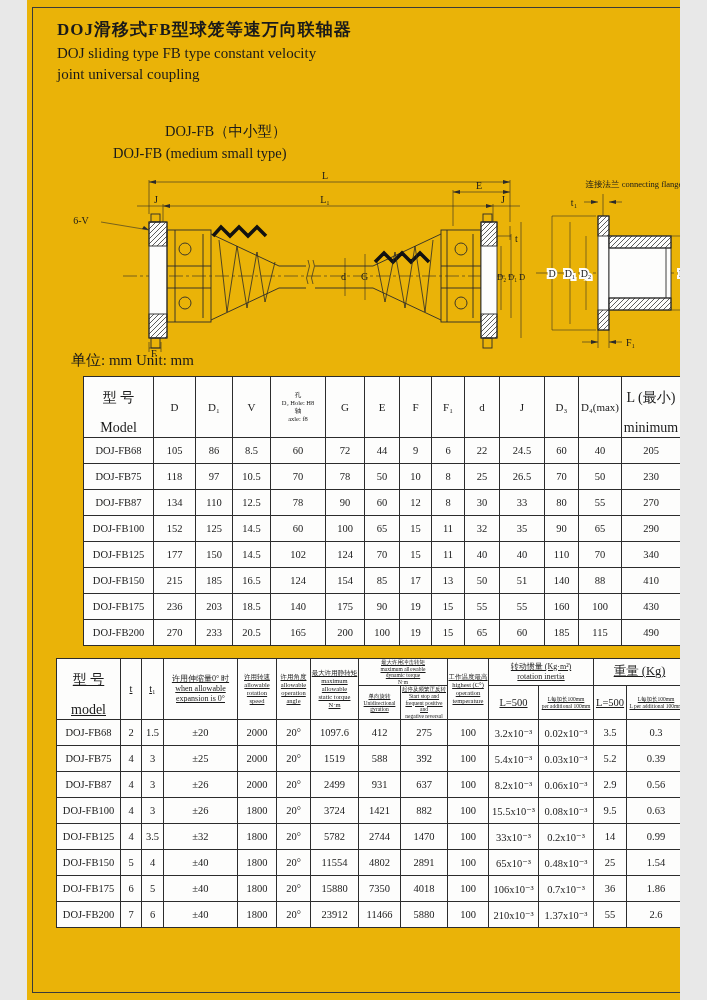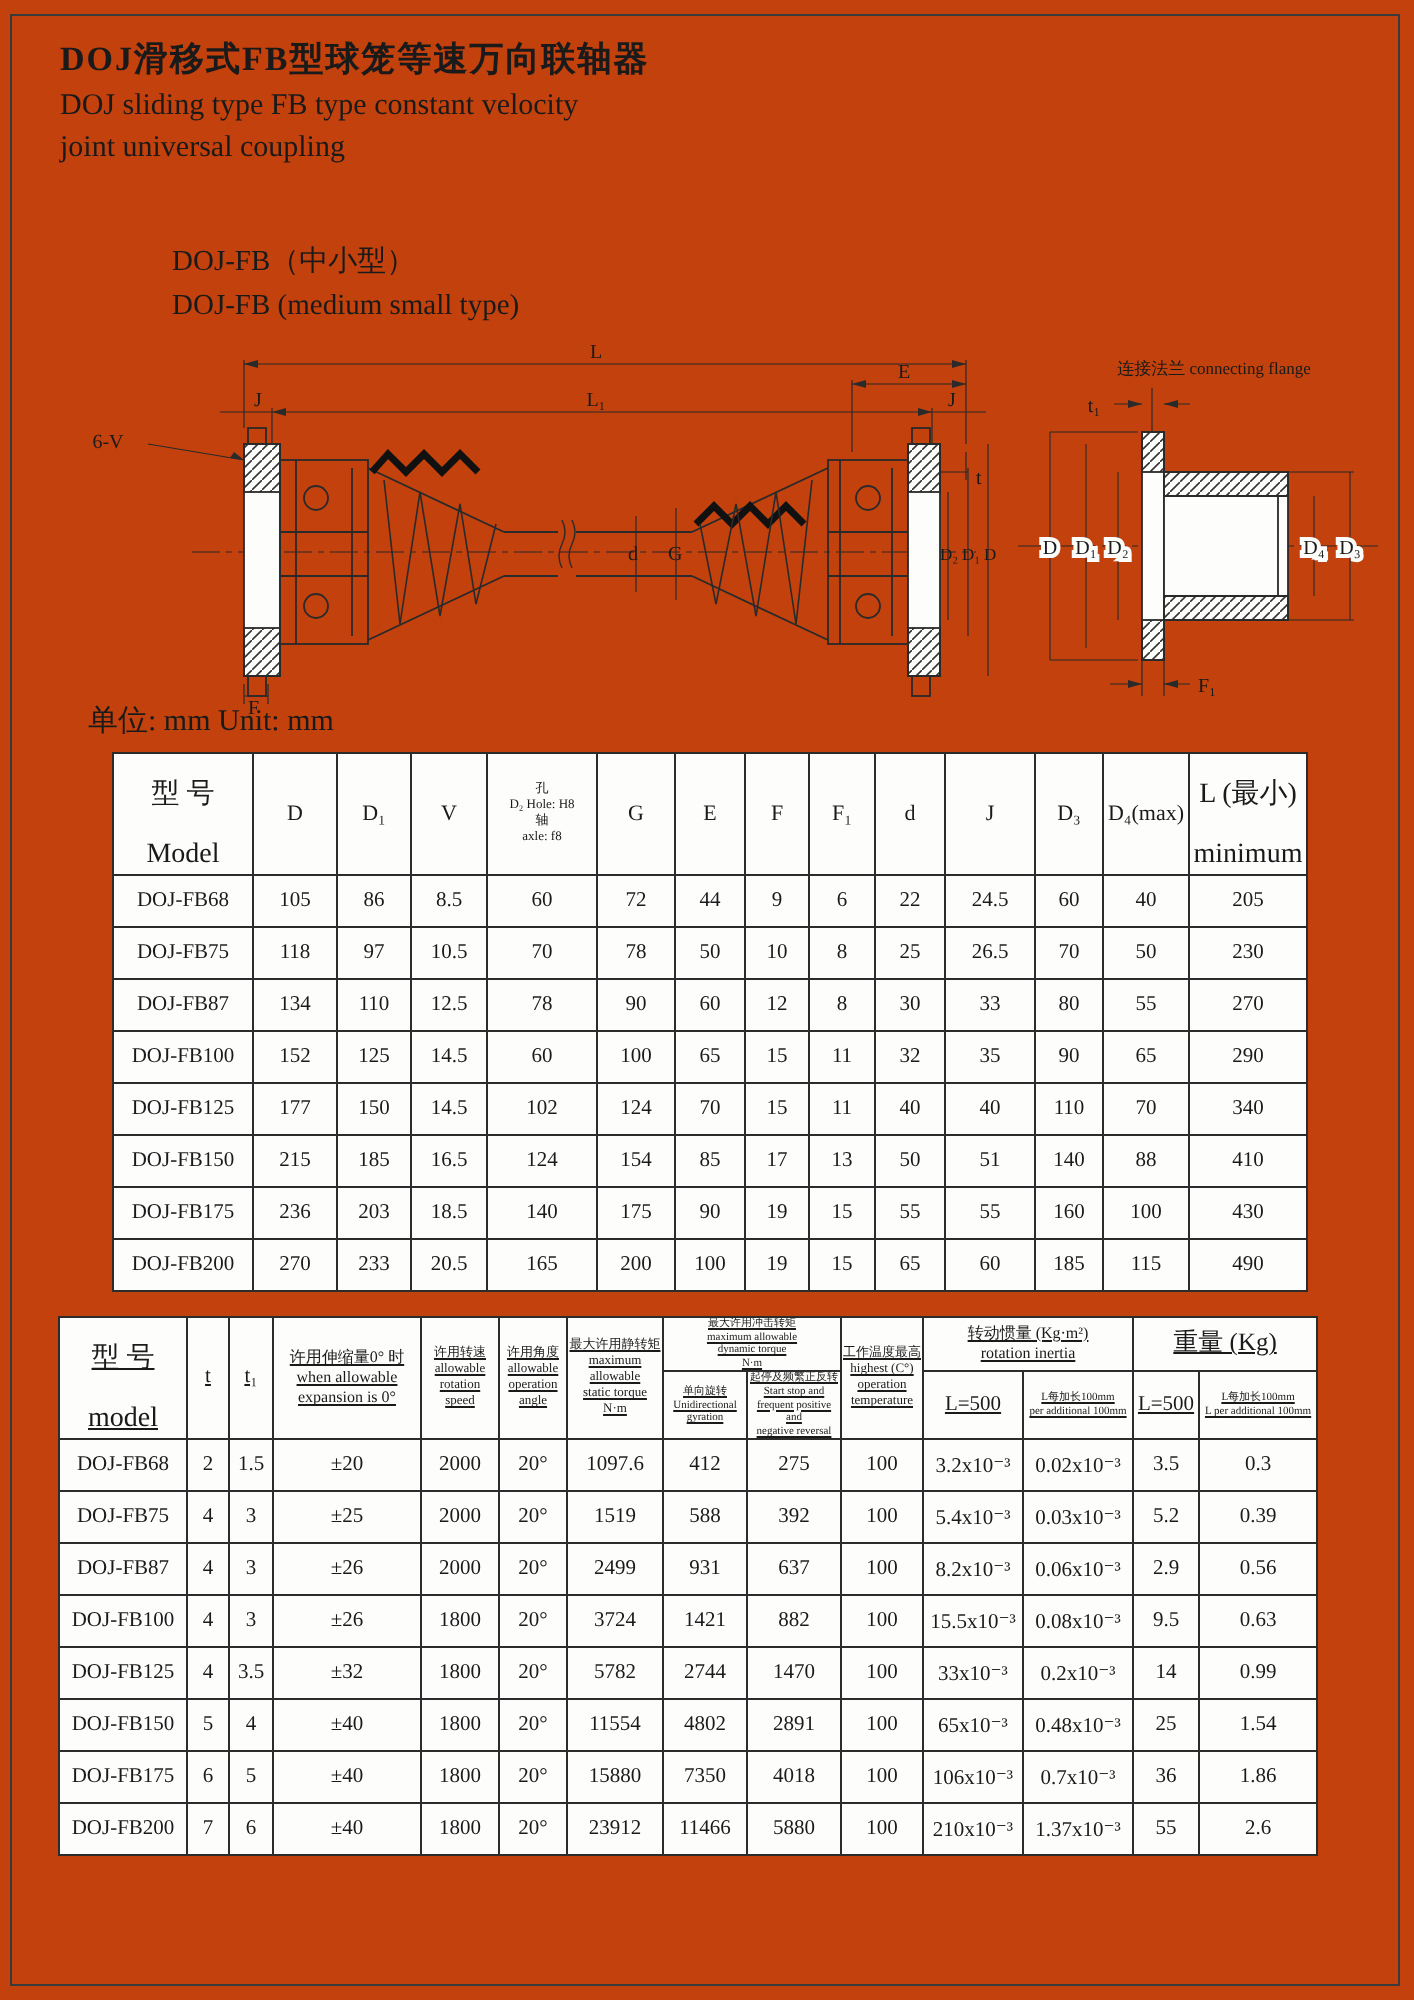--- a/index.html
+++ b/index.html
@@ -1,30 +1,30 @@
 <!DOCTYPE html>
 <html><head>
 <meta charset="utf-8">
 <style>
   * { margin:0; padding:0; box-sizing:border-box; }
   html,body { background:#e8e8e8; }
   .page {
-    position:relative; width:707px; height:1000px; background:#c2410c;
+    position:relative; width:653px; height:1000px; background:#eab308;
     font-family:"Liberation Serif","DejaVu Serif",serif; color:#1a1a1a;
     overflow:hidden; margin:0 auto;
   }
   .frame {
     position:absolute; left:5px; top:7px; width:695px; height:986px;
     border:1.5px solid #3a3a3a; pointer-events:none;
   }
   .title-block { position:absolute; left:30px; top:18px; line-height:1.45; }
   .title-zh { font-size:17px; font-weight:bold; letter-spacing:1px; }
   .title-en { font-size:15px; }
   .subtitle-block { position:absolute; left:86px; top:120px; line-height:1.55; }
-  .subtitle { font-size:14.5px; }
+  .subtitle { font-size:14.5px;text-align:right; }
   .unit-note { position:absolute; left:44px; top:351px; font-size:15px; }
 
   svg text { font-family:"Liberation Serif","DejaVu Serif",serif; fill:#1a1a1a; }
   .drawing-main { position:absolute; left:36px; top:170px; }
   .drawing-flange { position:absolute; left:495px; top:176px; }
 
   table { border-collapse:collapse; table-layout:fixed; background:#fdfdfc; }
   th, td { border:1px solid #2c2c2c; text-align:center; vertical-align:middle;
            font-weight:normal; overflow:hidden; }
   .t1 { position:absolute; left:56px; top:376px; width:597px; }

